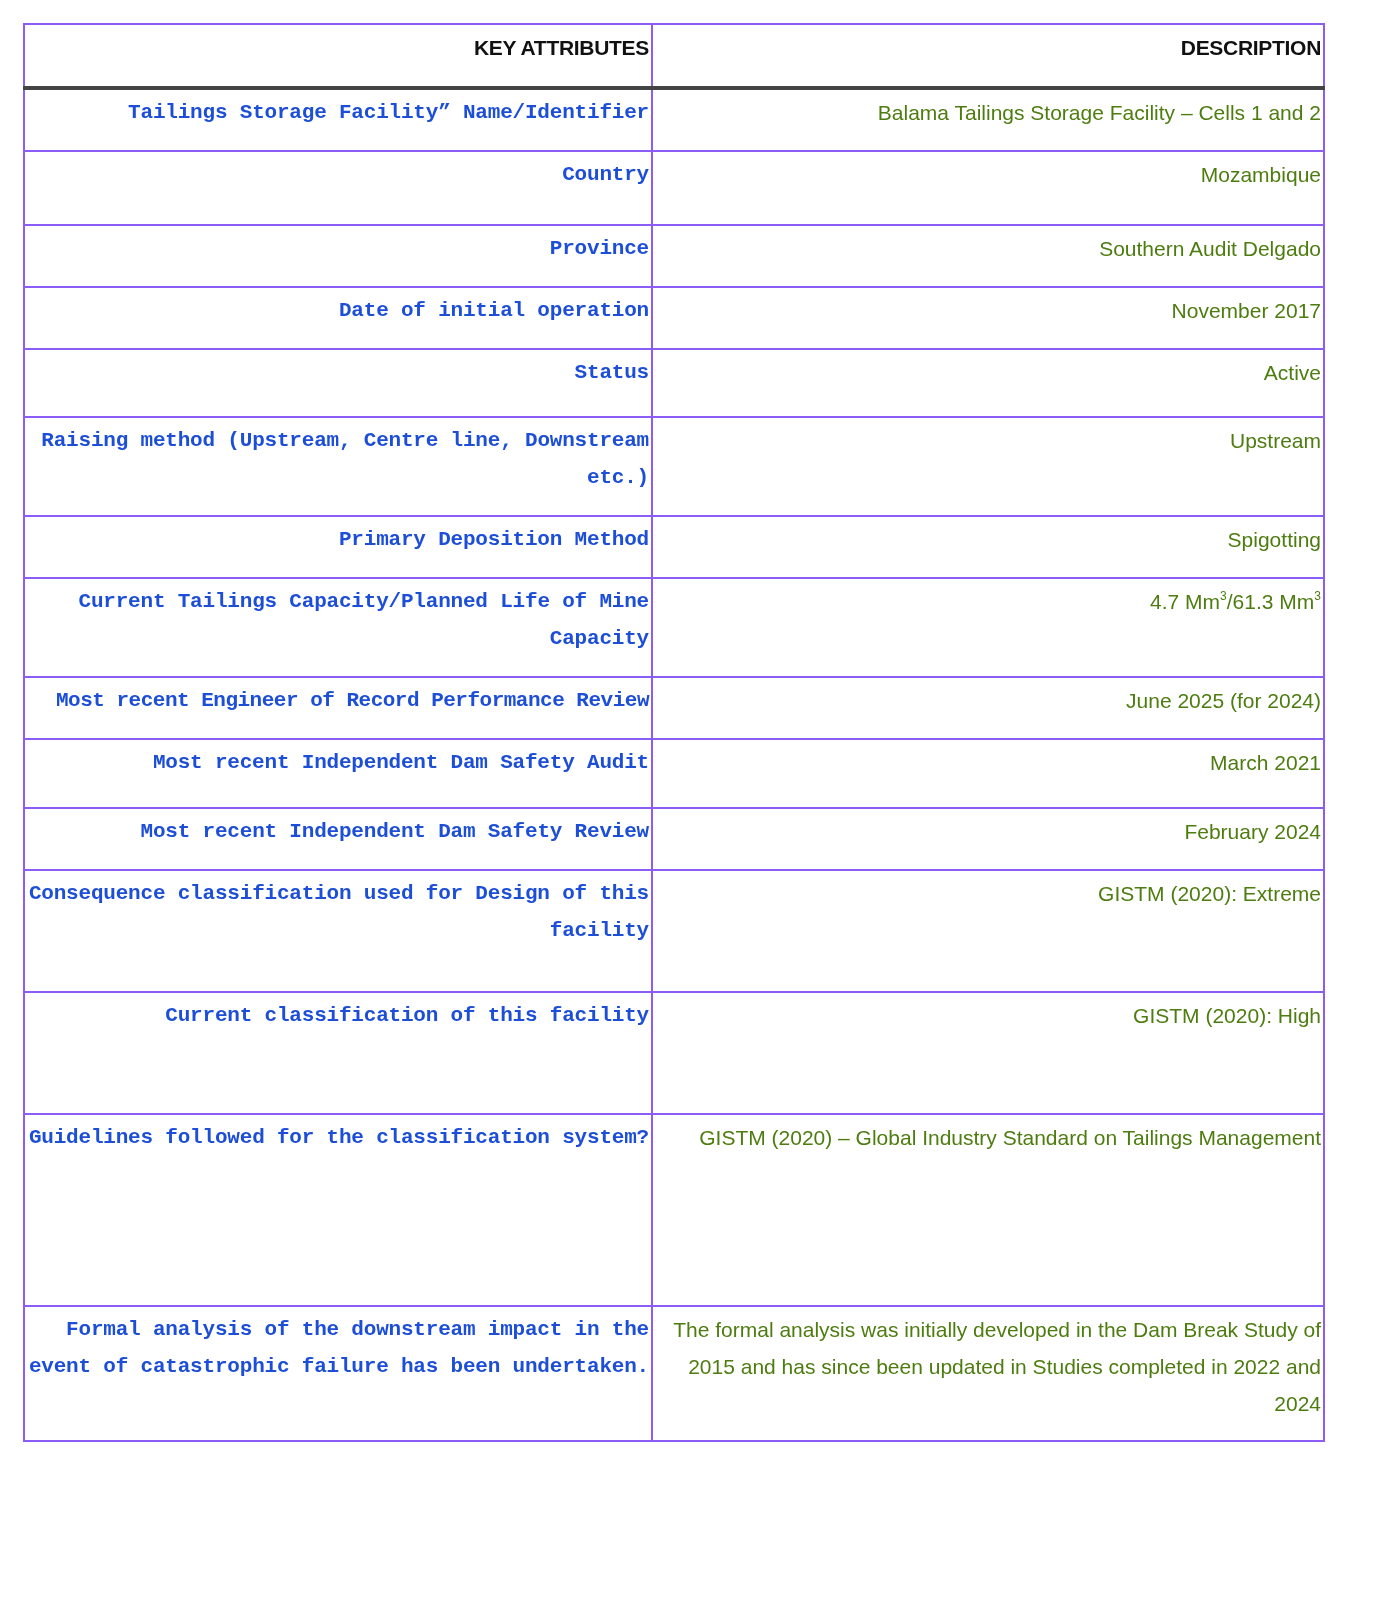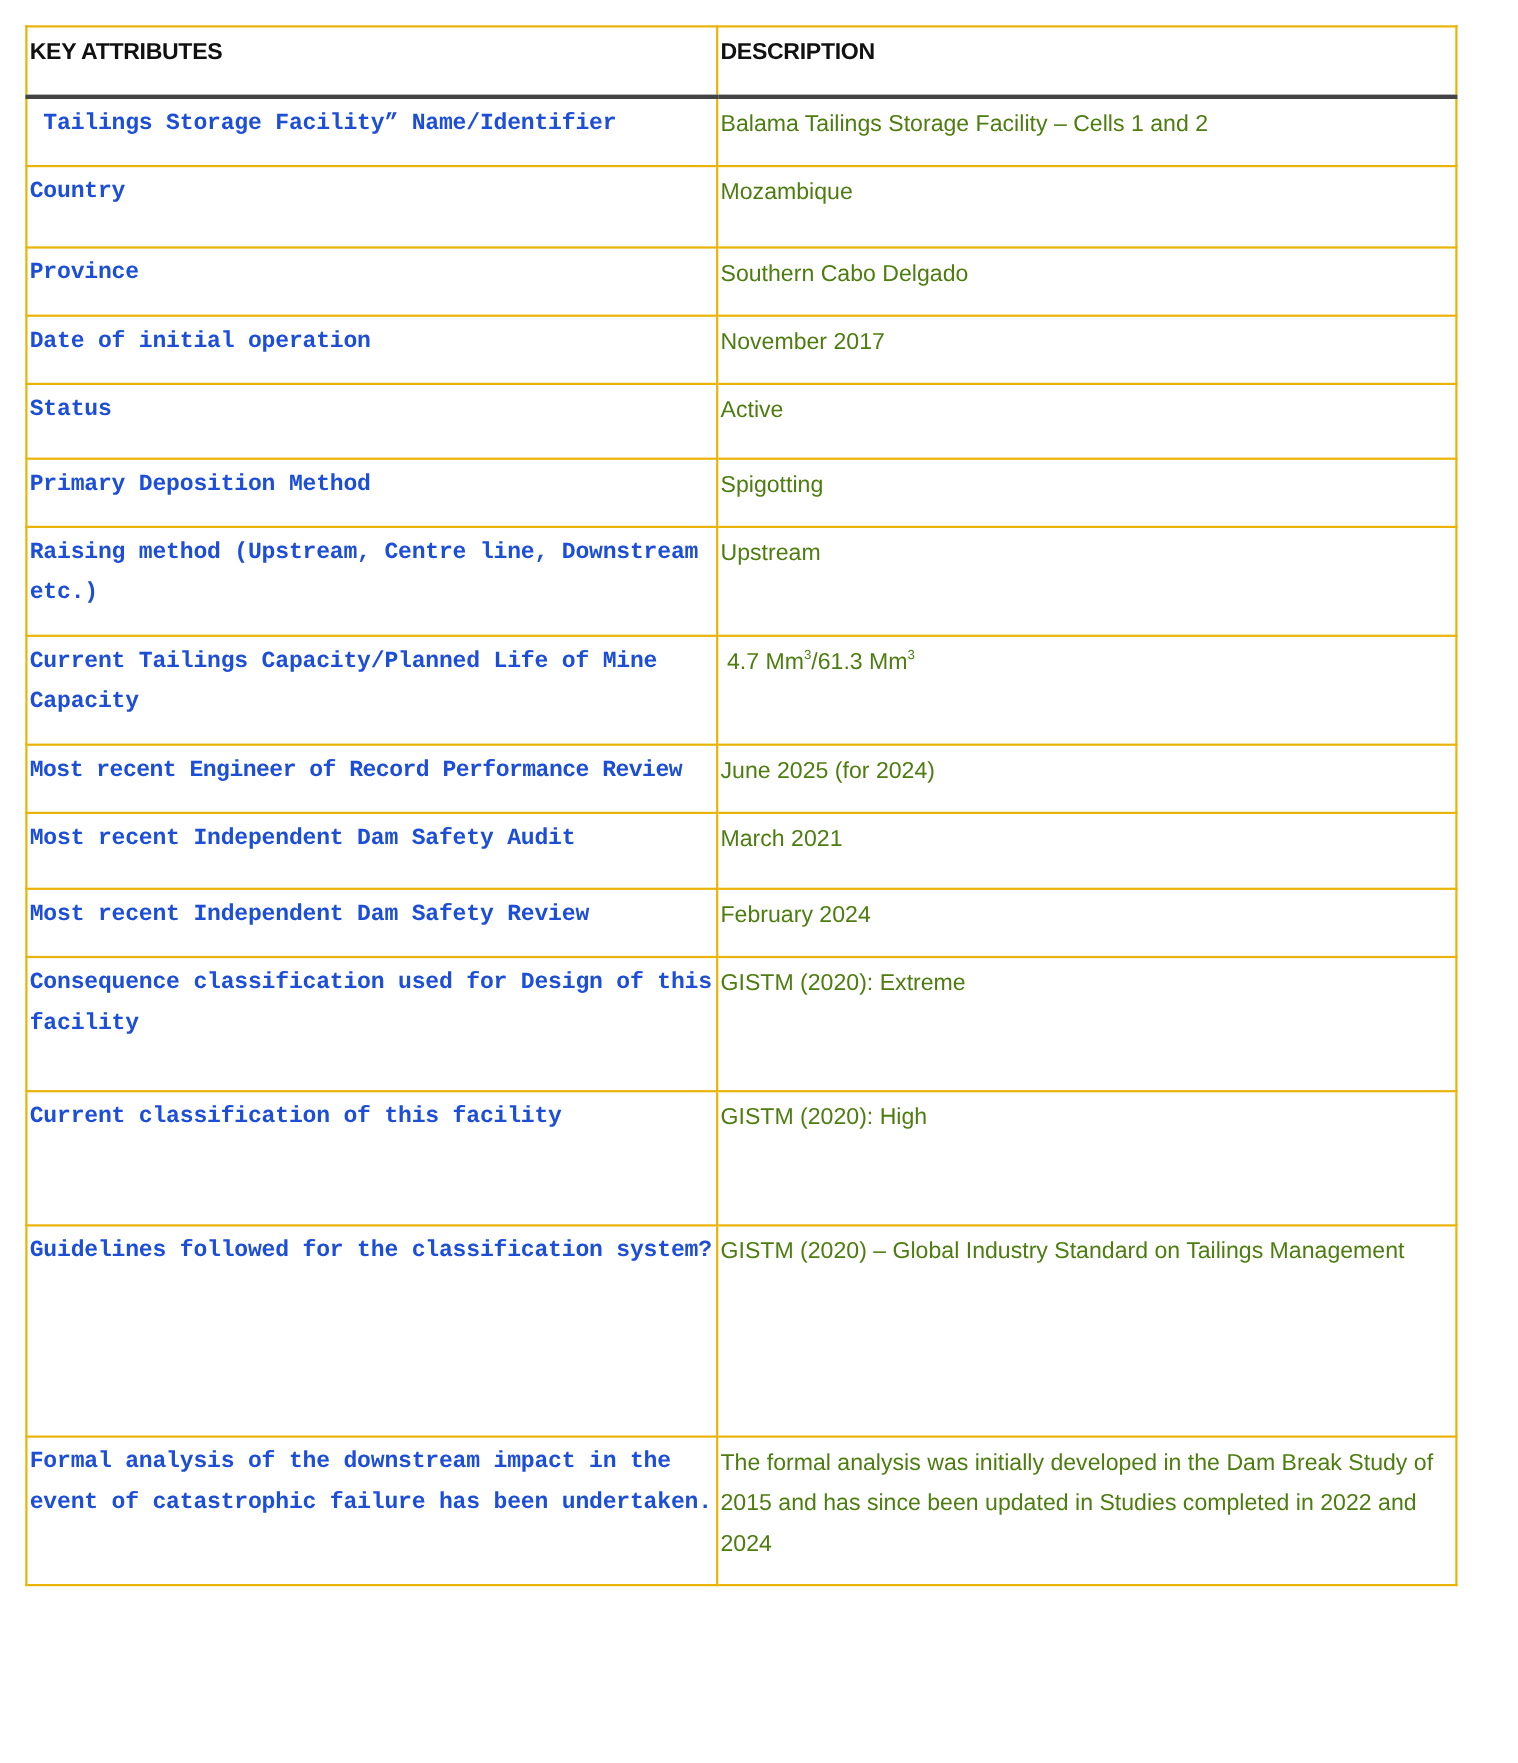--- a/index.html
+++ b/index.html
@@ -5,23 +5,23 @@
   html, body { margin: 0; padding: 0; background: #ffffff; }
   body { width: 1380px; height: 1603px; position: relative; overflow: hidden;
          font-family: "Liberation Sans", sans-serif; color: #1a1a1a; }
   table.attr-table {
     position: absolute; left: 23px; top: 23px;
     width: 1300px; border-collapse: collapse; table-layout: fixed;
   }
   table.attr-table col.c1 { width: 628px; }
   table.attr-table col.c2 { width: 672px; }
   table.attr-table td, table.attr-table th {
-    border: 2px solid #eab308; vertical-align: top;
+    border: 2px solid #8b5cf6; vertical-align: top;
     padding: 4px 2px 0 2px; font-size: 21px; line-height: 37px;
-    text-align: left; box-sizing: border-box;
+    text-align: right; box-sizing: border-box;
   }
   table.attr-table th { font-weight: bold; color: #111; }
   table.attr-table thead tr { height: 64px; }
   table.attr-table thead th { border-bottom: 4px solid #444; letter-spacing: -0.3px; }
   td.key { font-weight: bold; color: #1d4ed8; letter-spacing: -0.2px; font-family: Liberation Mono, monospace; }
   td.val { font-weight: normal; color: #4d7c0f; }
   sup { font-size: 12px; line-height: 0; vertical-align: 9px; }
 </style>
 </head>
 <body>
@@ -41,37 +41,37 @@
     <tr style="height:63px">
       <td class="key" style="white-space:pre"> Tailings Storage Facility” Name/Identifier</td>
       <td class="val">Balama Tailings Storage Facility – Cells 1 and 2</td>
     </tr>
     <tr style="height:74px">
       <td class="key">Country</td>
       <td class="val">Mozambique</td>
     </tr>
     <tr style="height:62px">
       <td class="key">Province</td>
-      <td class="val">Southern Cabo Delgado</td>
+      <td class="val">Southern Audit Delgado</td>
     </tr>
     <tr style="height:62px">
       <td class="key">Date of initial operation</td>
       <td class="val">November 2017</td>
     </tr>
     <tr style="height:68px">
       <td class="key">Status</td>
       <td class="val">Active</td>
     </tr>
+    <tr style="height:99px">
+      <td class="key">Raising method (Upstream, Centre line, Downstream etc.)</td>
+      <td class="val">Upstream</td>
+    </tr>
     <tr style="height:62px">
       <td class="key">Primary Deposition Method</td>
       <td class="val">Spigotting</td>
-    </tr>
-    <tr style="height:99px">
-      <td class="key">Raising method (Upstream, Centre line, Downstream etc.)</td>
-      <td class="val">Upstream</td>
     </tr>
     <tr style="height:99px">
       <td class="key">Current Tailings Capacity/Planned Life of Mine Capacity</td>
       <td class="val" style="white-space:pre"><span> 4.7 Mm</span><sup>3</sup><span>/61.3 Mm</span><sup>3</sup></td>
     </tr>
     <tr style="height:62px">
       <td class="key" style="letter-spacing:-0.5px">Most recent Engineer of Record Performance Review</td>
       <td class="val">June 2025 (for 2024)</td>
     </tr>
     <tr style="height:69px">

